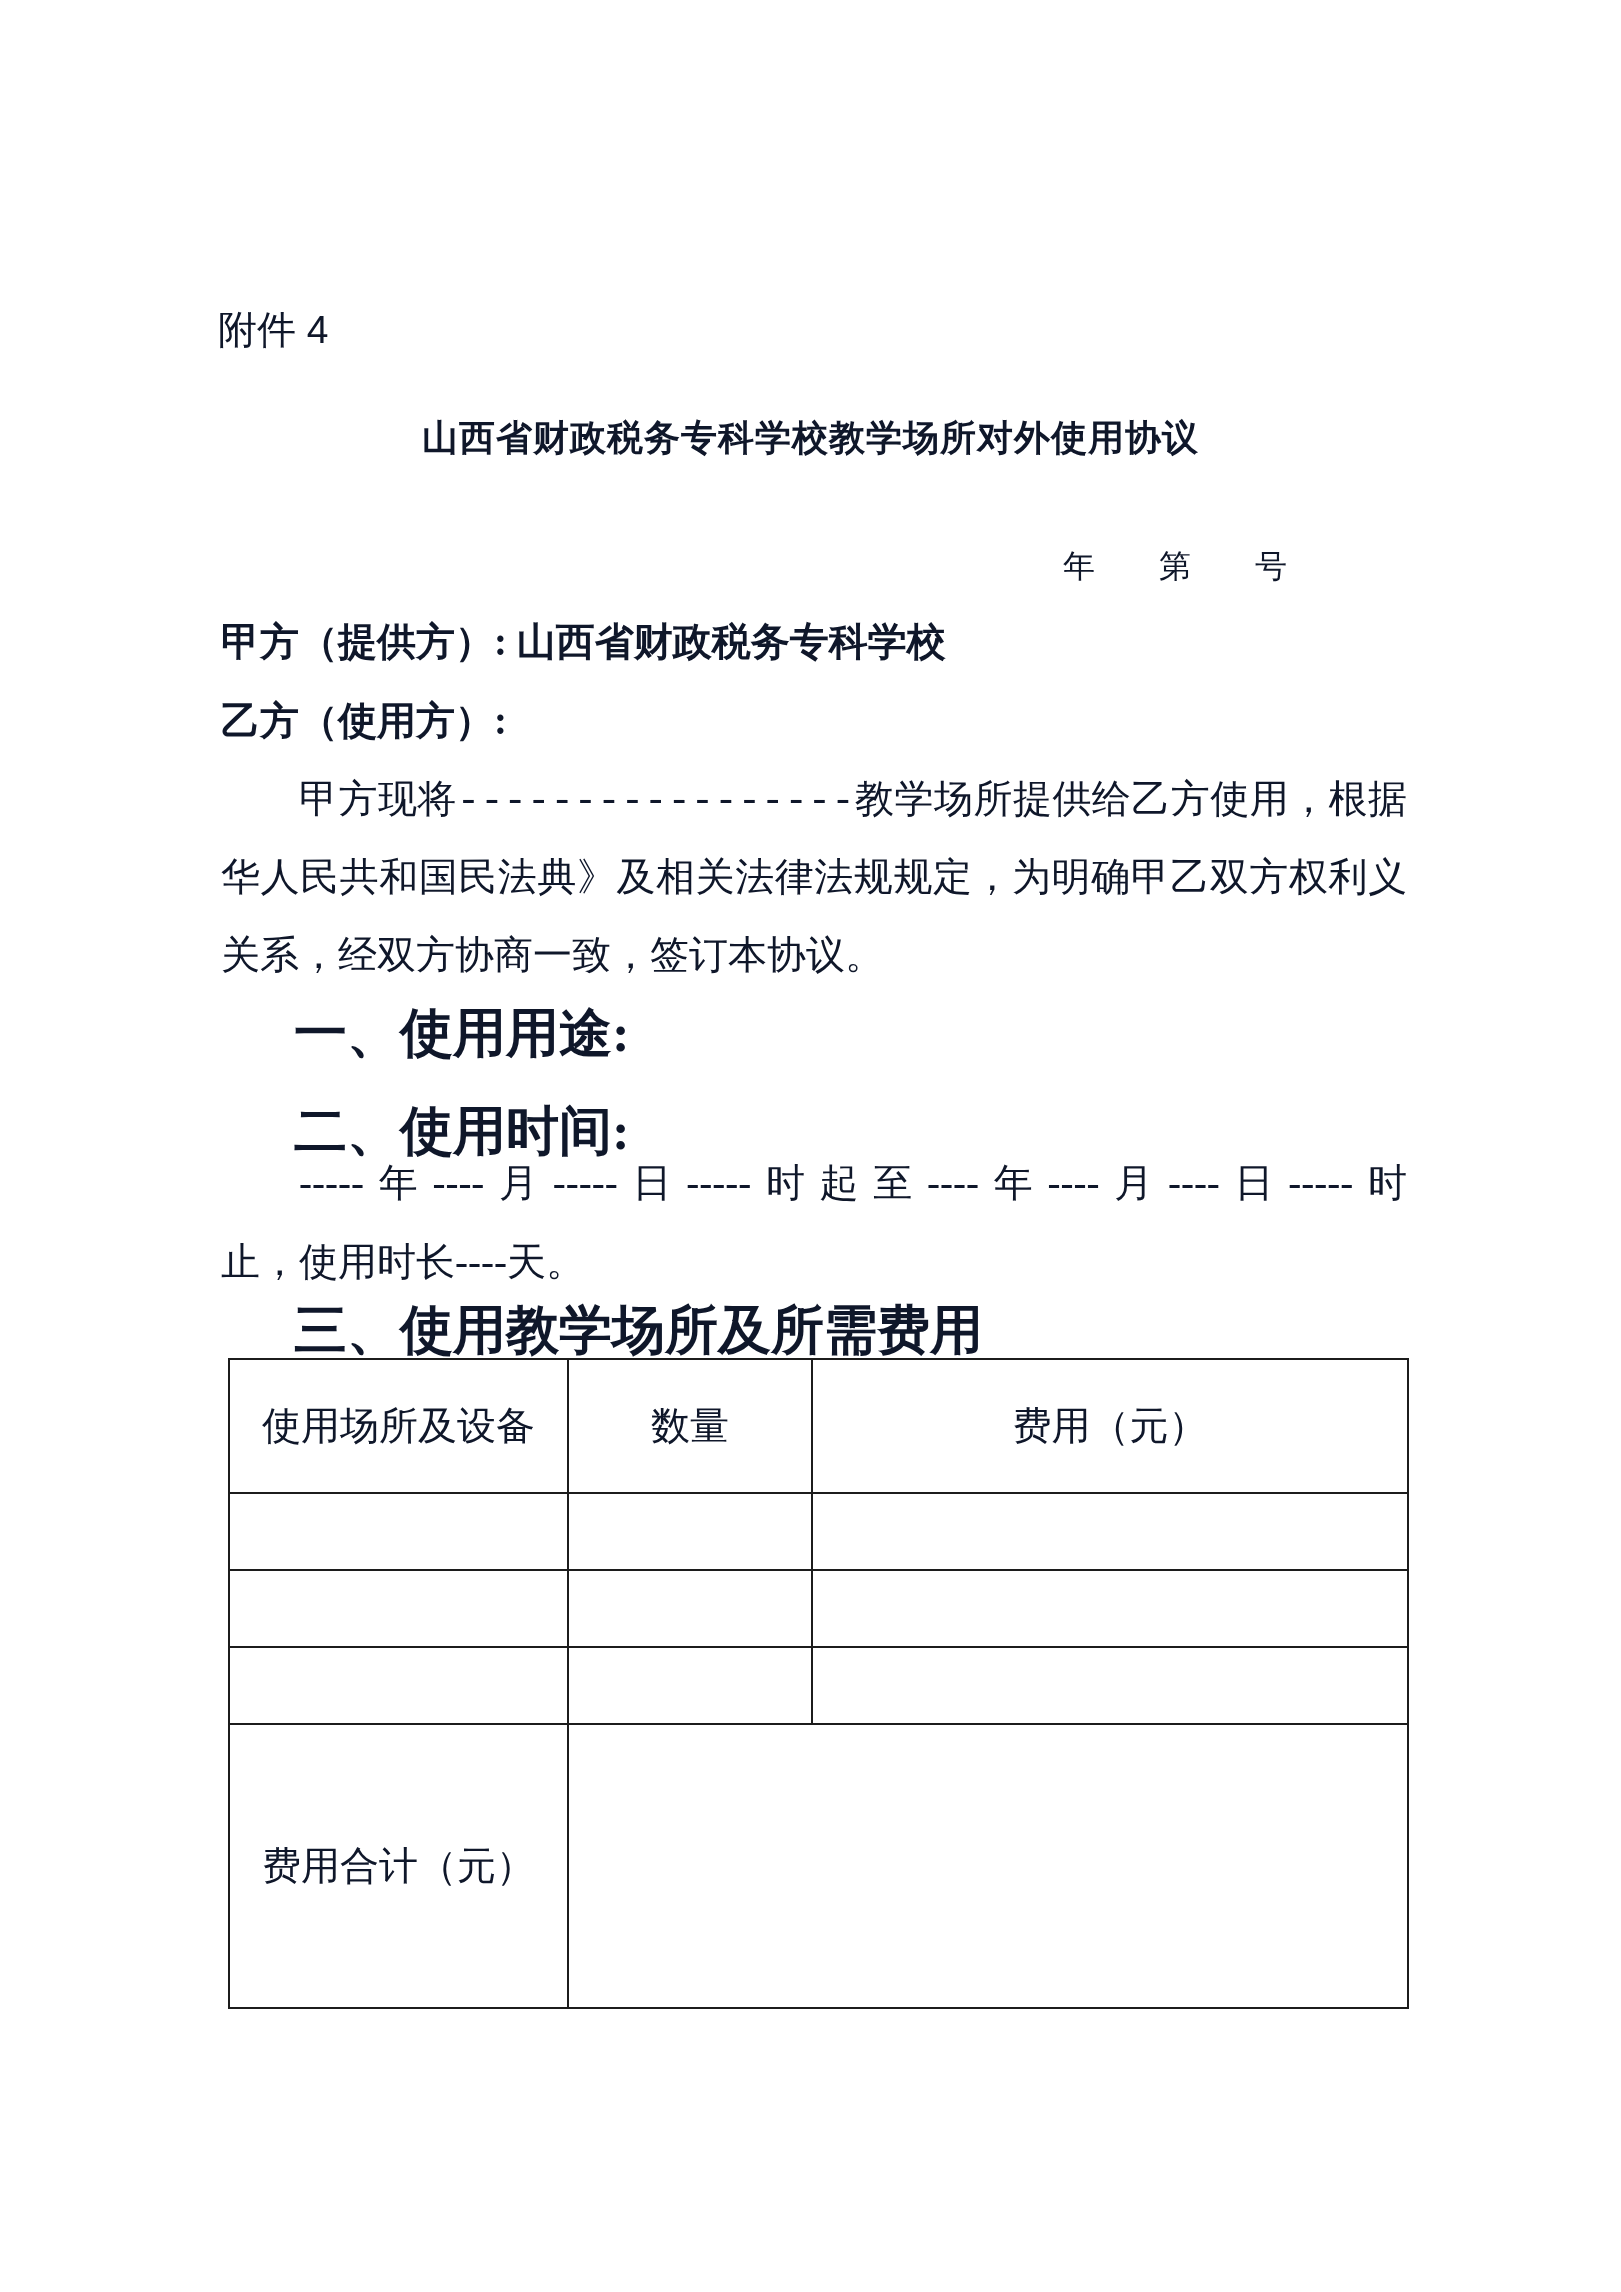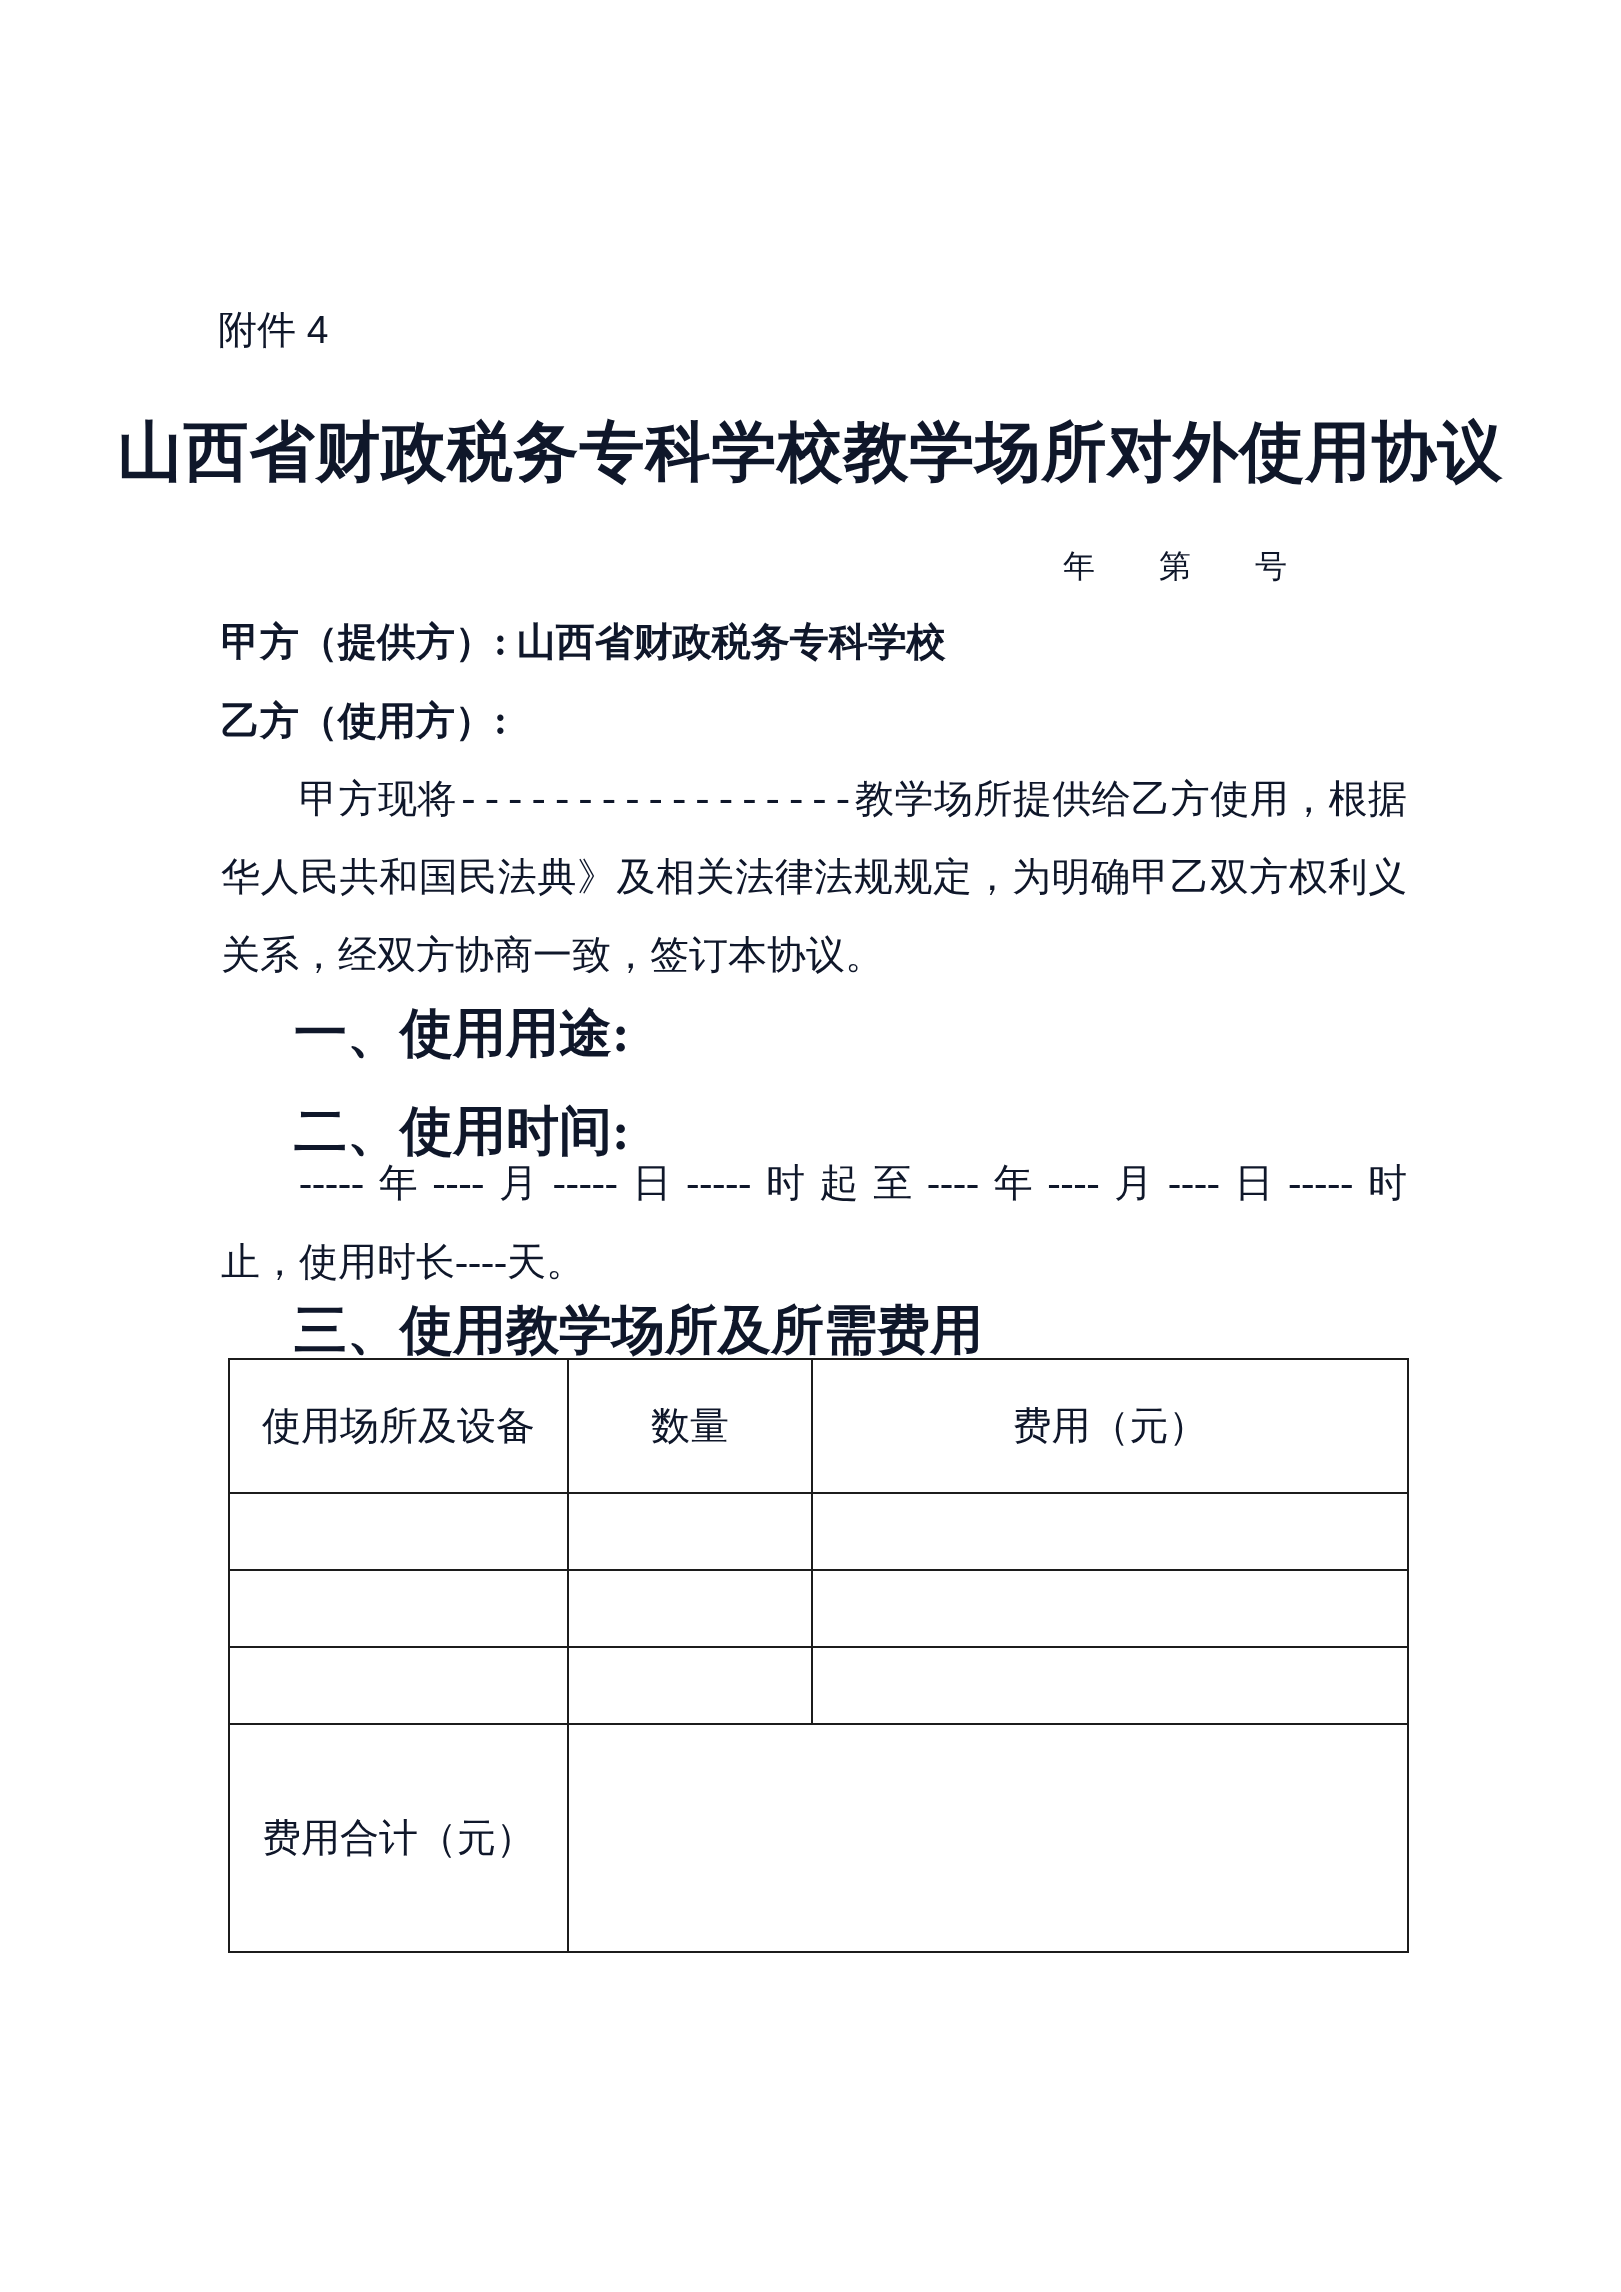--- a/index.html
+++ b/index.html
@@ -19,21 +19,21 @@
   .abs { position: absolute; line-height: 1; white-space: nowrap; }
 
   .attachment-label {
     left: 218px; top: 310px;
     font-size: 39px;
     font-family: "Liberation Sans", sans-serif;
   }
   .doc-title {
     left: 0; right: 0; top: 420px;
     text-align: center;
-    font-size: 65px;
+    font-size: 36px;
     font-weight: bold;
     letter-spacing: 1px;
   }
   .doc-number {
     left: 1063px; top: 550px;
     font-size: 32px;
   }
   .party-line {
     left: 221px;
     font-size: 39px;
@@ -102,21 +102,21 @@
     border-left: 2px solid #1c1c1c;
     border-right: 2px solid #1c1c1c;
     border-top: 2.9px solid #1c1c1c;
     border-bottom: 2.9px solid #1c1c1c;
     text-align: center;
     vertical-align: middle;
     padding: 12px;
   }
   tr.tr-head  { height: 134px; }
   tr.tr-body  { height: 77px; }
-  tr.tr-total { height: 228px; border-radius: 10px; }
+  tr.tr-total { height: 284px; border-radius: 10px; }
   td.total-label-cell {
     text-align: left;
     vertical-align: top;
     padding: 17.6px 0 0 37px;
   }
 </style>
 </head>
 <body>
 
 <div class="page">

